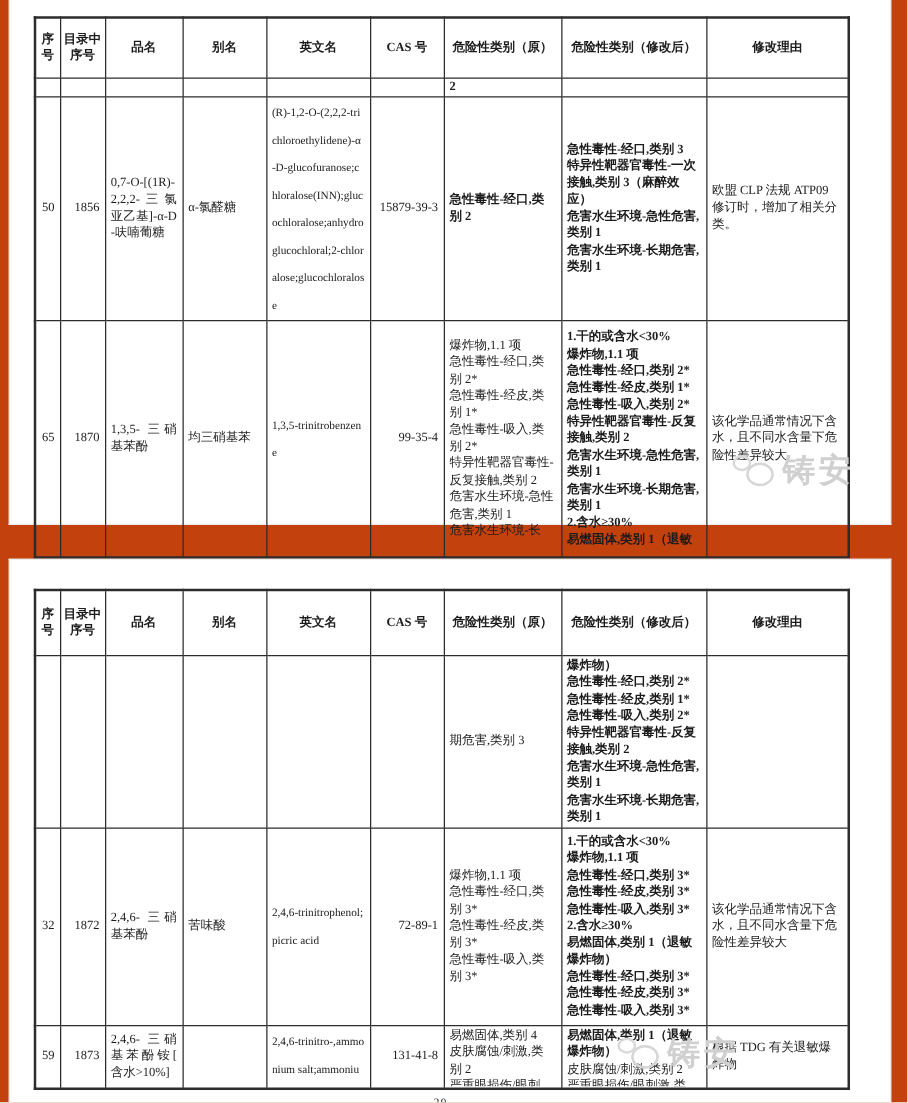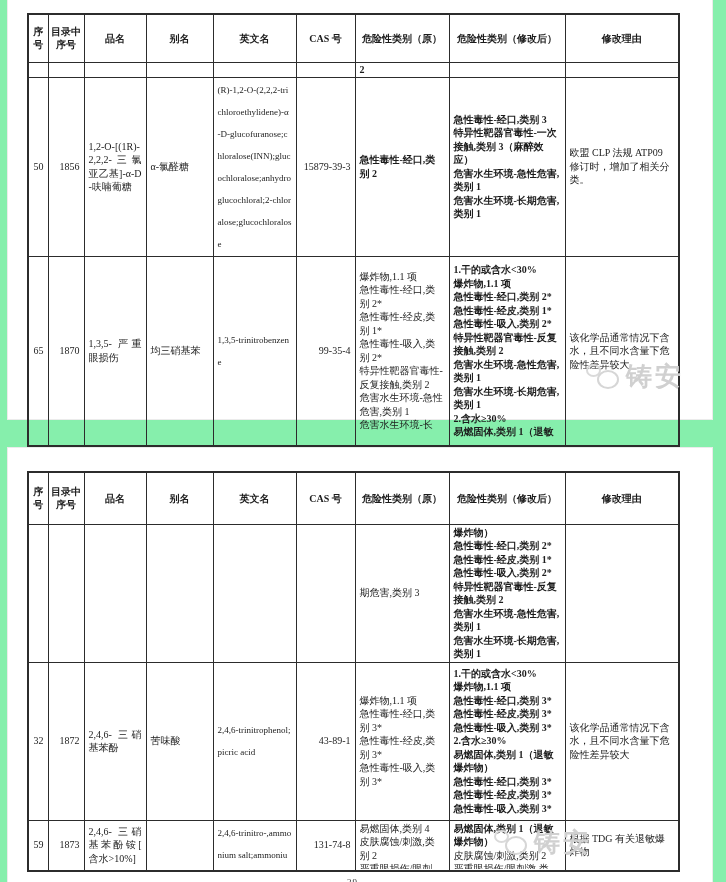--- a/index.html
+++ b/index.html
@@ -1,18 +1,18 @@
 <!DOCTYPE html>
 <html><head>
 <meta charset="utf-8">
 <style>
   * { margin:0; padding:0; box-sizing:border-box; }
   html,body { background:#fbfbfb; }
   body { font-family:"Liberation Serif","DejaVu Serif",serif; color:#1c1c1c; }
-  #stage { position:relative; width:726px; height:882px; overflow:hidden; background:#86efac; }
+  #stage { position:relative; width:726px; height:882px; overflow:hidden; background:#c2410c; }
 
   .page { position:absolute; left:7px; width:706px; background:#ffffff; border:1px solid #ebebeb; }
   #page-28 { top:-12px; height:432px; border-top:none; }
   #page-29 { top:447px; height:520px; border-bottom:none; }
 
   table.doc { border-collapse:collapse; table-layout:fixed; width:651px; margin-left:19px; border:2px solid #2c2c2c; }
   #page-28 table.doc { margin-top:25px; }
   #page-29 table.doc { margin-top:23px; }
 
   th, td { border:1px solid #2c2c2c; vertical-align:middle; padding:1px 4px; }
@@ -120,21 +120,21 @@
                 <div class="line">50</div>
               </div>
             </td>
             <td class="col1">
               <div class="cellwrap">
                 <div class="line">1856</div>
               </div>
             </td>
             <td class="col2">
               <div class="cellwrap">
-                <div class="line">1,2-O-[(1R)-2,2,2-三氯亚乙基]-α-D-呋喃葡糖</div>
+                <div class="line">0,7-O-[(1R)-2,2,2-三氯亚乙基]-α-D-呋喃葡糖</div>
               </div>
             </td>
             <td class="col3">
               <div class="cellwrap">
                 <div class="line">α-氯醛糖</div>
               </div>
             </td>
             <td class="col4">
               <div class="cellwrap">
                 <div class="line">(R)-1,2-O-(2,2,2-trichloroethylidene)-α-D-glucofuranose;chloralose(INN);glucochloralose;anhydroglucochloral;2-chloralose;glucochloralose</div>
@@ -170,21 +170,21 @@
                 <div class="line">65</div>
               </div>
             </td>
             <td class="col1">
               <div class="cellwrap">
                 <div class="line">1870</div>
               </div>
             </td>
             <td class="col2">
               <div class="cellwrap">
-                <div class="line">1,3,5- 严重眼损伤</div>
+                <div class="line">1,3,5- 三硝基苯酚</div>
               </div>
             </td>
             <td class="col3">
               <div class="cellwrap">
                 <div class="line">均三硝基苯</div>
               </div>
             </td>
             <td class="col4">
               <div class="cellwrap">
                 <div class="line">1,3,5-trinitrobenzene</div>
@@ -325,21 +325,21 @@
                 <div class="line">苦味酸</div>
               </div>
             </td>
             <td class="col4">
               <div class="cellwrap">
                 <div class="line">2,4,6-trinitrophenol;picric acid</div>
               </div>
             </td>
             <td class="col5">
               <div class="cellwrap">
-                <div class="line">43-89-1</div>
+                <div class="line">72-89-1</div>
               </div>
             </td>
             <td class="col6">
               <div class="cellwrap">
                 <div class="line">爆炸物,1.1 项</div>
                 <div class="line">急性毒性-经口,类别 3*</div>
                 <div class="line">急性毒性-经皮,类别 3*</div>
                 <div class="line">急性毒性-吸入,类别 3*</div>
               </div>
             </td>
@@ -382,21 +382,21 @@
             <td class="col3">
               <div class="cellwrap"></div>
             </td>
             <td class="col4">
               <div class="cellwrap">
                 <div class="line">2,4,6-trinitro-,ammonium salt;ammonium picrate,wetted</div>
               </div>
             </td>
             <td class="col5">
               <div class="cellwrap">
-                <div class="line">131-74-8</div>
+                <div class="line">131-41-8</div>
               </div>
             </td>
             <td class="col6">
               <div class="cellwrap">
                 <div class="line">易燃固体,类别 4</div>
                 <div class="line">皮肤腐蚀/刺激,类别 2</div>
                 <div class="line">严重眼损伤/眼刺</div>
               </div>
             </td>
             <td class="col7">

